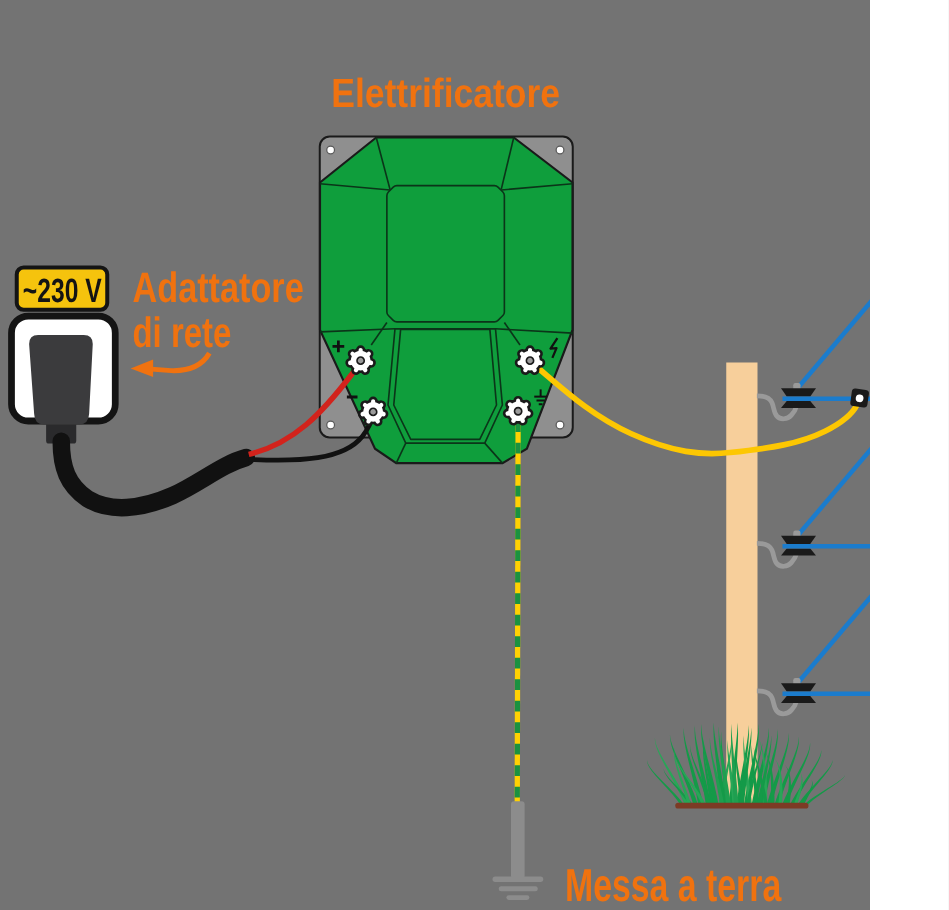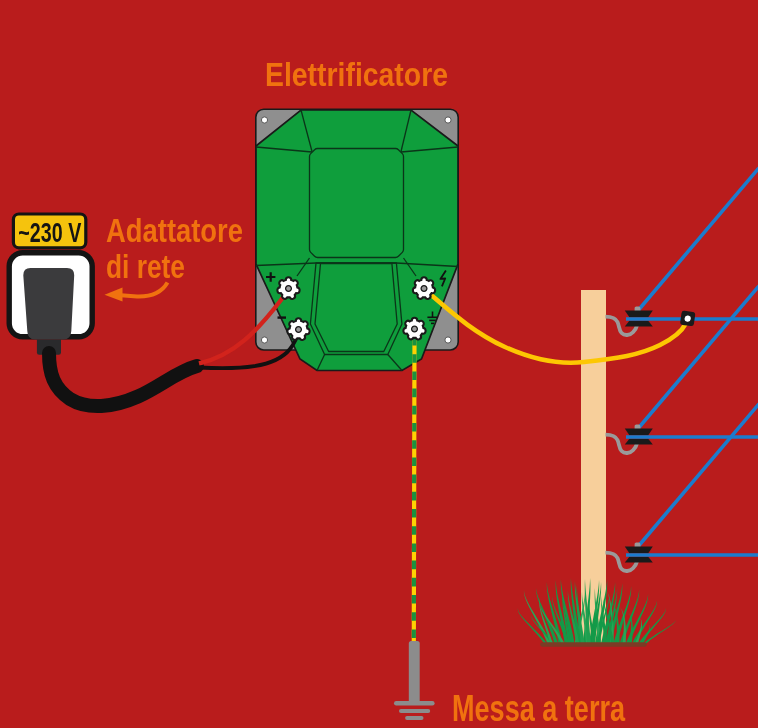--- a/index.html
+++ b/index.html
@@ -1,16 +1,16 @@
 <!DOCTYPE html>
 <html><head>
 <meta charset="utf-8">
 <style>
   html,body{margin:0;padding:0;background:#ffffff;}
-  #stage{position:relative;width:758px;height:728px;background:#b91c1c;overflow:hidden;
+  #stage{position:relative;width:696px;height:728px;background:#737373;overflow:hidden;
          font-family:"Liberation Sans", sans-serif;}
   svg{display:block;}
   text{font-family:"Liberation Sans", sans-serif;font-weight:bold;}
 </style>
 </head>
 <body>
 
 <div id="stage">
 <svg width="759" height="728" viewBox="0 0 759 728" xmlns="http://www.w3.org/2000/svg">
   <defs>

